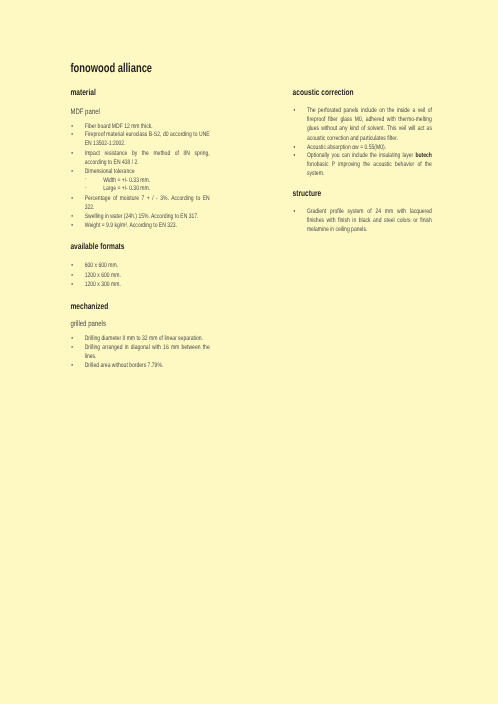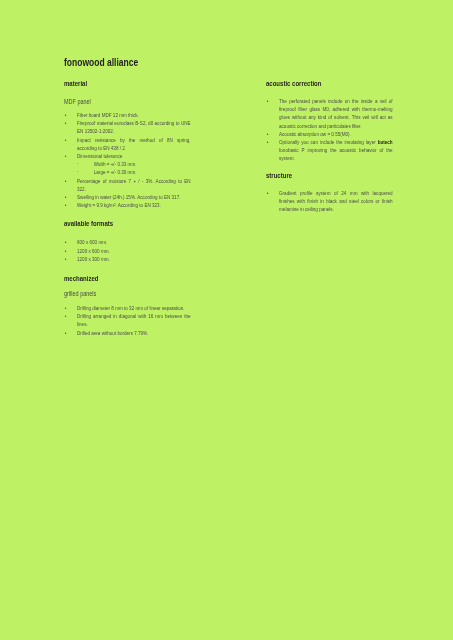--- a/index.html
+++ b/index.html
@@ -1,19 +1,19 @@
 <!DOCTYPE html>
 <html><head>
 <meta charset="utf-8">
 <title>fonowood alliance</title>
 <style>
   html,body{margin:0;padding:0;}
   body{width:453px;height:640px;background:#ffffff;
        font-family:"Liberation Sans",sans-serif;overflow:hidden;position:relative;}
-  .page{position:absolute;left:0;top:0;width:453px;height:640px;background:#bef264;overflow:hidden;}
+  .page{position:absolute;left:0;top:0;width:453px;height:640px;background:#fef9c3;overflow:hidden;}
 
   
   .title{position:absolute;left:64px;top:56px;white-space:nowrap;
          font:bold 11.5px/12px "Liberation Sans",sans-serif;color:#231f20;
          transform:scaleX(.74);transform-origin:left top;}
 
   
   .col{position:absolute;transform:scaleX(.762);transform-origin:left top;}
   .colL{left:64px;top:79px;width:166.2px;}
   .colR{left:266px;top:79px;width:166.2px;}

